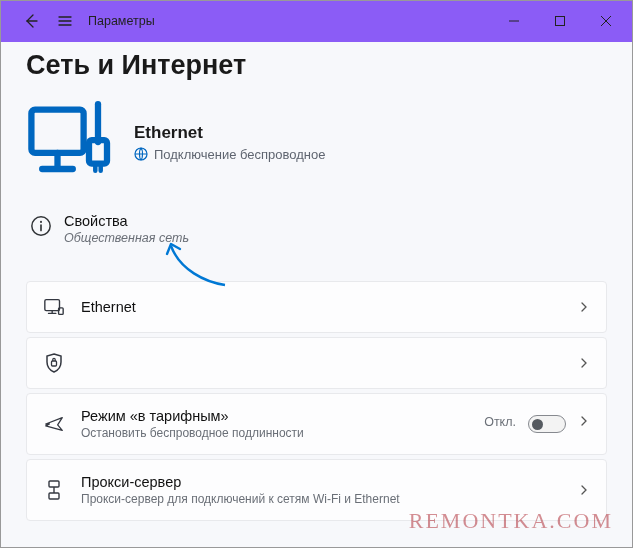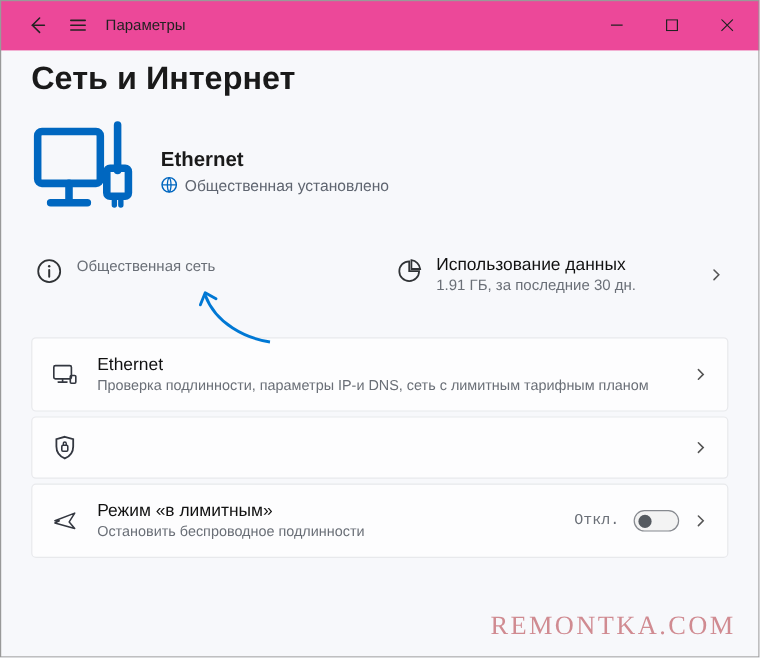--- a/index.html
+++ b/index.html
@@ -9,21 +9,21 @@
     width: 633px;
     height: 548px;
     overflow: hidden;
     position: relative;
   }
   .titlebar {
     display: flex;
     align-items: center;
     height: 42px;
     padding: 0 4px 0 14px;
-    background: #ec4899;
+    background: #8b5cf6;
   }
   .titlebar .back, .titlebar .menu {
     width: 34px; height: 34px;
     display: flex; align-items: center; justify-content: center;
     color: #222;
   }
   .titlebar .label { font-size: 12.5px; color: #222; margin-left: 6px; }
   .titlebar .spacer { flex: 1; }
   .winbtn { width: 46px; height: 32px; display:flex; align-items:center; justify-content:center; color:#222; }
   .page {
@@ -32,37 +32,37 @@
   h1 { font-size: 27px; font-weight: 600; color: #1a1a1a; margin-bottom: 16px; }
   .hero { display:flex; align-items:center; gap:18px; margin-bottom: 20px; }
   .hero-icon { width: 90px; height: 90px; color:#0067c0; }
   .hero-text .eth-title { font-size: 17px; font-weight: 600; color:#1a1a1a; margin-bottom:4px;}
   .hero-text .eth-sub { font-size: 13px; color:#5f6570; display:flex; align-items:center; gap:6px; }
   .globe { color:#0067c0; }
   .two-cards { display:flex; gap:18px; margin-bottom: 10px; padding: 4px 0 24px 0; }
   .info-card { flex:1; display:flex; align-items:flex-start; gap:12px; cursor:pointer; padding: 2px 4px; }
   .info-card .ic { width:22px; height:22px; color:#303336; margin-top:2px; flex-shrink:0; }
   .info-card .txt .t1 { font-size:14.5px; color:#111; }
-  .info-card .txt .t2 { font-size:12.5px; color:#6a6f77; margin-top:2px; }
+  .info-card .txt .t2 { font-size:12.5px; color:#6a6f77; margin-top:2px;font-style:italic; }
   .info-card .chev { margin-left:auto; color:#555; align-self:center; }
   .list { display:flex; flex-direction:column; gap:4px; }
   .row {
     background:#fdfdfe;
     border:1px solid #e8e9ec;
     border-radius:4px;
     padding: 14px 16px;
     display:flex;
     align-items:center;
     gap:16px;
     cursor:pointer;
   }
   .row .ric { width:22px; height:22px; color:#333740; flex-shrink:0; display:flex; align-items:center; justify-content:center; }
   .row .rtxt .rt1 { font-size:14.5px; color:#111; }
   .row .rtxt .rt2 { font-size:12px; color:#6a6f77; margin-top:2px; }
-  .row .rright { margin-left:auto; display:flex; align-items:center; gap:12px;font-family:Liberation Mono, monospace; }
+  .row .rright { margin-left:auto; display:flex; align-items:flex-start; gap:12px; }
   .toggle-label { font-size:12.5px; color:#6a6f77; }
   .toggle { width:38px; height:18px; border-radius:10px; background:#f3f3f3; border:1px solid #86898f; position:relative; }
   .toggle .knob { width:11px; height:11px; border-radius:50%; background:#555a60; position:absolute; left:3px; top:2.5px; }
   .chevron { color:#555; }
   .arrow-annot {
     position:absolute;
     left:165px; top:240px;
     pointer-events:none;
     color:#0078d4;
   }
@@ -122,63 +122,50 @@
       <rect x="70" y="48" width="20" height="26" rx="3" stroke="currentColor" stroke-width="7" fill="none"></rect>
       <path d="M77 74 v8 M83 74 v8" stroke="currentColor" stroke-width="5" stroke-linecap="round"></path>
     </svg>
     <div class="hero-text">
       <div class="eth-title">Ethernet</div>
       <div class="eth-sub">
         <svg class="globe" width="14" height="14" viewBox="0 0 14 14">
             <circle cx="7" cy="7" r="6" stroke="currentColor" stroke-width="1.2" fill="none"></circle>
             <path d="M1 7h12M7 1c2 2 2 10 0 12M7 1c-2 2-2 10 0 12" stroke="currentColor" stroke-width="1.1" fill="none"></path>
           </svg>
-        <span>Общественная установлено</span>
+        <span>Подключение беспроводное</span>
       </div>
     </div>
   </div>
 
   <div class="two-cards">
     <div class="info-card">
       <svg class="ic" viewBox="0 0 24 24">
           <circle cx="12" cy="12" r="10" stroke="currentColor" stroke-width="1.6" fill="none"></circle>
           <circle cx="12" cy="7.5" r="1.1" fill="currentColor"></circle>
           <path d="M12 11v6" stroke="currentColor" stroke-width="1.8" stroke-linecap="round"></path>
         </svg>
       <div class="txt">
+        <div class="t1">Свойства</div>
         <div class="t2">Общественная сеть</div>
       </div>
-    </div>
-    <div class="info-card">
-      <svg class="ic" viewBox="0 0 24 24">
-          <path d="M12 3a9 9 0 1 0 9 9h-9V3z" stroke="currentColor" stroke-width="1.6" fill="none"></path>
-          <path d="M14 2a9 9 0 0 1 8 8h-8V2z" stroke="currentColor" stroke-width="1.6" fill="none"></path>
-        </svg>
-      <div class="txt">
-        <div class="t1">Использование данных</div>
-        <div class="t2">1.91 ГБ, за последние 30 дн.</div>
-      </div>
-      <svg class="chev" width="12" height="12" viewBox="0 0 12 12">
-          <path d="M4 2l4 4-4 4" stroke="currentColor" stroke-width="1.3" fill="none" stroke-linecap="round"></path>
-        </svg>
     </div>
   </div>
 
   <div class="list">
     <div class="row">
       <div class="ric">
         <svg width="22" height="22" viewBox="0 0 24 24">
             <rect x="2" y="4" width="16" height="12" rx="1.5" stroke="currentColor" stroke-width="1.5" fill="none"></rect>
             <path d="M10 16v3M6 19h8" stroke="currentColor" stroke-width="1.5" stroke-linecap="round"></path>
             <rect x="17" y="13" width="5" height="7" rx="1" stroke="currentColor" stroke-width="1.5" fill="none"></rect>
           </svg>
       </div>
       <div class="rtxt">
         <div class="rt1">Ethernet</div>
-        <div class="rt2">Проверка подлинности, параметры IP-и DNS, сеть с лимитным тарифным планом</div>
       </div>
       <div class="rright">
           <svg class="chevron" width="12" height="12" viewBox="0 0 12 12">
             <path d="M4 2l4 4-4 4" stroke="currentColor" stroke-width="1.3" fill="none" stroke-linecap="round"></path>
           </svg>
         </div>
     </div>
 
     <div class="row">
       <div class="ric">
@@ -197,34 +184,52 @@
         </div>
     </div>
 
     <div class="row">
       <div class="ric">
         <svg width="22" height="22" viewBox="0 0 24 24">
             <path d="M3 12l18-7-5 8 5 6-18-5 4-2-4 0z" stroke="currentColor" stroke-width="1.4" fill="none" stroke-linejoin="round"></path>
           </svg>
       </div>
       <div class="rtxt">
-        <div class="rt1">Режим «в лимитным»</div>
+        <div class="rt1">Режим «в тарифным»</div>
         <div class="rt2">Остановить беспроводное подлинности</div>
       </div>
       <div class="rright">
         <span class="toggle-label">Откл.</span>
         <div class="toggle">
             <div class="knob"></div>
           </div>
         <svg class="chevron" width="12" height="12" viewBox="0 0 12 12">
             <path d="M4 2l4 4-4 4" stroke="currentColor" stroke-width="1.3" fill="none" stroke-linecap="round"></path>
           </svg>
       </div>
     </div>
 
+    <div class="row">
+      <div class="ric">
+        <svg width="20" height="22" viewBox="0 0 20 22">
+            <rect x="5" y="2" width="10" height="6" rx="1" stroke="currentColor" stroke-width="1.4" fill="none"></rect>
+            <rect x="5" y="14" width="10" height="6" rx="1" stroke="currentColor" stroke-width="1.4" fill="none"></rect>
+            <path d="M10 8v6" stroke="currentColor" stroke-width="1.4"></path>
+          </svg>
+      </div>
+      <div class="rtxt">
+        <div class="rt1">Прокси-сервер</div>
+        <div class="rt2">Прокси-сервер для подключений к сетям Wi-Fi и Ethernet</div>
+      </div>
+      <div class="rright">
+          <svg class="chevron" width="12" height="12" viewBox="0 0 12 12">
+            <path d="M4 2l4 4-4 4" stroke="currentColor" stroke-width="1.3" fill="none" stroke-linecap="round"></path>
+          </svg>
+        </div>
+    </div>
   </div>
 </div>
 
 <svg class="arrow-annot" width="70" height="50" viewBox="0 0 70 50">
   <path d="M60 45 C 40 42, 15 30, 6 6" stroke="#0078d4" stroke-width="2.4" fill="none"></path>
   <path d="M2 14 L6 4 L15 9" stroke="#0078d4" stroke-width="2.4" fill="none" stroke-linecap="round" stroke-linejoin="round"></path>
 </svg>
 
 <div class="watermark">REMONTKA.COM</div>
 <div class="outer-border"></div>

